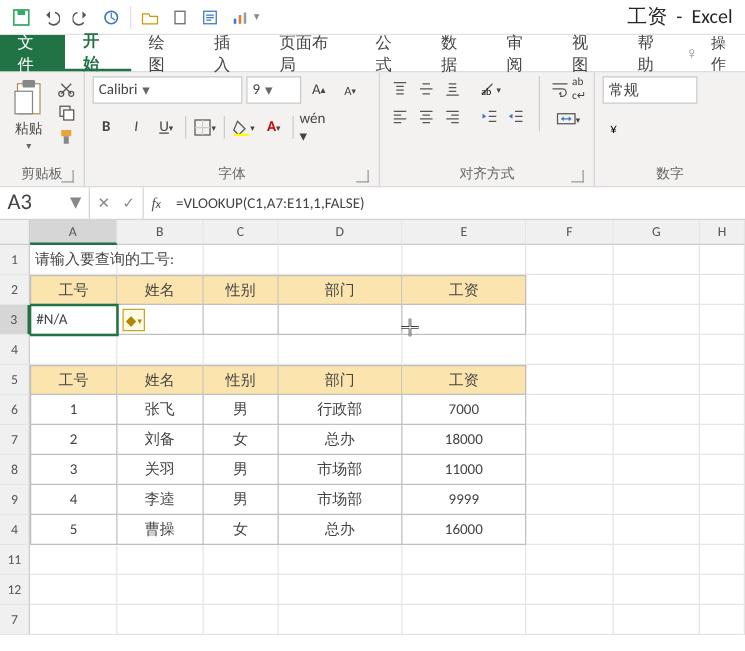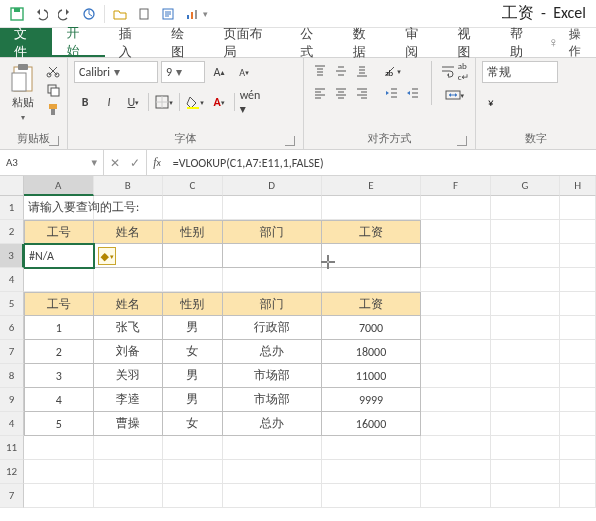--- a/index.html
+++ b/index.html
@@ -4,40 +4,40 @@
 <style>
 *{box-sizing:border-box;margin:0;padding:0;font-family:"Microsoft YaHei",Calibri,Arial,sans-serif}
 body{background:#fff;font-size:12px;color:#444;width:596px;overflow:hidden}
 .qat{background:#fff;border-bottom:1px solid #e1e1e1;height:28px;display:flex;align-items:center;padding:0 6px;gap:2px}
 .qat-ic{width:22px;height:22px;display:flex;align-items:center;justify-content:center;border-radius:2px}
 .qat-sep{width:1px;height:18px;background:#e1e1e1;margin:0 2px}
 .title-right{margin-left:auto;font-size:16px;color:#262626;padding-right:4px}
 .tabbar{background:#fff;height:30px;display:flex;align-items:stretch;border-bottom:1px solid #d4d4d4}
 .tab{padding:0 14px;display:flex;align-items:center;font-size:13px;color:#444;cursor:pointer}
 .tab-file{background:#217346;color:#fff}
-.tab-active{color:#217346;border-bottom:2px solid #217346;font-weight:400}
+.tab-active{color:#217346;border-bottom:2px solid #217346;font-weight:700}
 .tabbar-right{margin-left:auto;display:flex;align-items:center;gap:10px;padding-right:6px}
 .ribbon{background:#f3f2f1;border-bottom:1px solid #d4d4d4;display:flex;height:92px}
 .rgroup{border-right:1px solid #d4d4d4;display:flex;flex-direction:column;padding:3px 6px 1px}
 .rgroup-body{flex:1;display:flex;align-items:flex-start;gap:4px}
 .rgroup-label{text-align:center;font-size:11px;color:#666;padding:2px 0;position:relative}
 .dlt{position:absolute;right:2px;bottom:2px;width:10px;height:10px;border:1px solid #999;border-top:none;border-left:none}
 .paste-main{display:flex;flex-direction:column;align-items:center;gap:2px;padding:2px 4px}
 .paste-side{display:flex;flex-direction:column;gap:3px;padding-top:2px}
 .sideic{width:18px;height:16px;display:flex;align-items:center;justify-content:center}
 .font-top{display:flex;gap:3px;align-items:center;margin-bottom:4px}
 .combo{background:#fff;border:1px solid #c8c8c8;height:22px;display:flex;align-items:center;padding:0 4px;font-size:12px}
 .combo-dd{width:14px;text-align:center;color:#666}
 .font-bot{display:flex;gap:2px;align-items:center}
 .fbtn{width:22px;height:22px;display:flex;align-items:center;justify-content:center;border:1px solid transparent}
 .align-grid{display:flex;flex-direction:column;gap:2px}
 .align-row{display:flex;gap:1px}
 .abtn{width:20px;height:20px;display:flex;align-items:center;justify-content:center}
 .fbar{background:#fff;border-bottom:1px solid #d4d4d4;height:26px;display:flex;align-items:stretch}
-.namebox{width:104px;border-right:1px solid #d4d4d4;display:flex;align-items:center;padding:0 6px;font-size:11px}
+.namebox{width:72px;border-right:1px solid #d4d4d4;display:flex;align-items:flex-start;padding:0 6px;font-size:18px}
 .namebox-dd{margin-left:auto;color:#888}
 .fbar-btns{display:flex;align-items:center;padding:0 6px;gap:10px;border-right:1px solid #d4d4d4;color:#888}
 .fbar-fx{display:flex;align-items:center;padding:0 6px;font-style:italic;font-family:serif;color:#555}
 .formula-in{flex:1;display:flex;align-items:center;padding:5px 6px;font-size:12px}
 .grid-wrap{display:flex}
 .rowhdrs{display:flex;flex-direction:column}
 .corner{width:24px;height:20px;background:#f0f0f0;border-right:1px solid #ccc;border-bottom:1px solid #ccc}
 .rowhdr{width:24px;height:24px;background:#f0f0f0;border-right:1px solid #ccc;border-bottom:1px solid #e5e5e5;display:flex;align-items:center;justify-content:center;font-size:11px;color:#555}
 .rowhdr.sel{background:#d6d6d6;border-right:2px solid #217346}
 .cols-body{flex:1;overflow:hidden}
@@ -112,22 +112,22 @@
     </div>
   <span style="font-size:9px;color:#888;margin-left:-2px">▾</span>
   <div class="title-right">
     <span>工资</span> &nbsp;-&nbsp; <span>Excel</span>
   </div>
 </div>
 
 <div class="tabbar">
   <div class="tab tab-file">文件</div>
   <div class="tab tab-active">开始</div>
+  <div class="tab">绘图</div>
   <div class="tab">插入</div>
-  <div class="tab">绘图</div>
   <div class="tab">页面布局</div>
   <div class="tab">公式</div>
   <div class="tab">数据</div>
   <div class="tab">审阅</div>
   <div class="tab">视图</div>
   <div class="tab">帮助</div>
   <div class="tabbar-right">
     <span style="color:#888;font-size:14px">♀</span>
     <span>操作</span>
   </div>
@@ -166,21 +166,21 @@
             </svg>
           </div>
       </div>
     </div>
     <div class="rgroup-label"><span>剪贴板</span><div class="dlt"></div></div>
   </div>
 
   <div class="rgroup" style="width:236px">
     <div class="rgroup-body" style="flex-direction:column">
       <div class="font-top">
-        <div class="combo" style="width:84px">
+        <div class="combo" style="width:120px">
             <span>Calibri</span>
             <span class="combo-dd">▾</span>
           </div>
         <div class="combo" style="width:44px">
             <span>9</span>
             <span class="combo-dd">▾</span>
           </div>
         <div class="fbtn" style="font-size:12px">A<sup style="font-size:8px">▴</sup></div>
         <div class="fbtn" style="font-size:10px">A<sup style="font-size:7px">▾</sup></div>
       </div>

